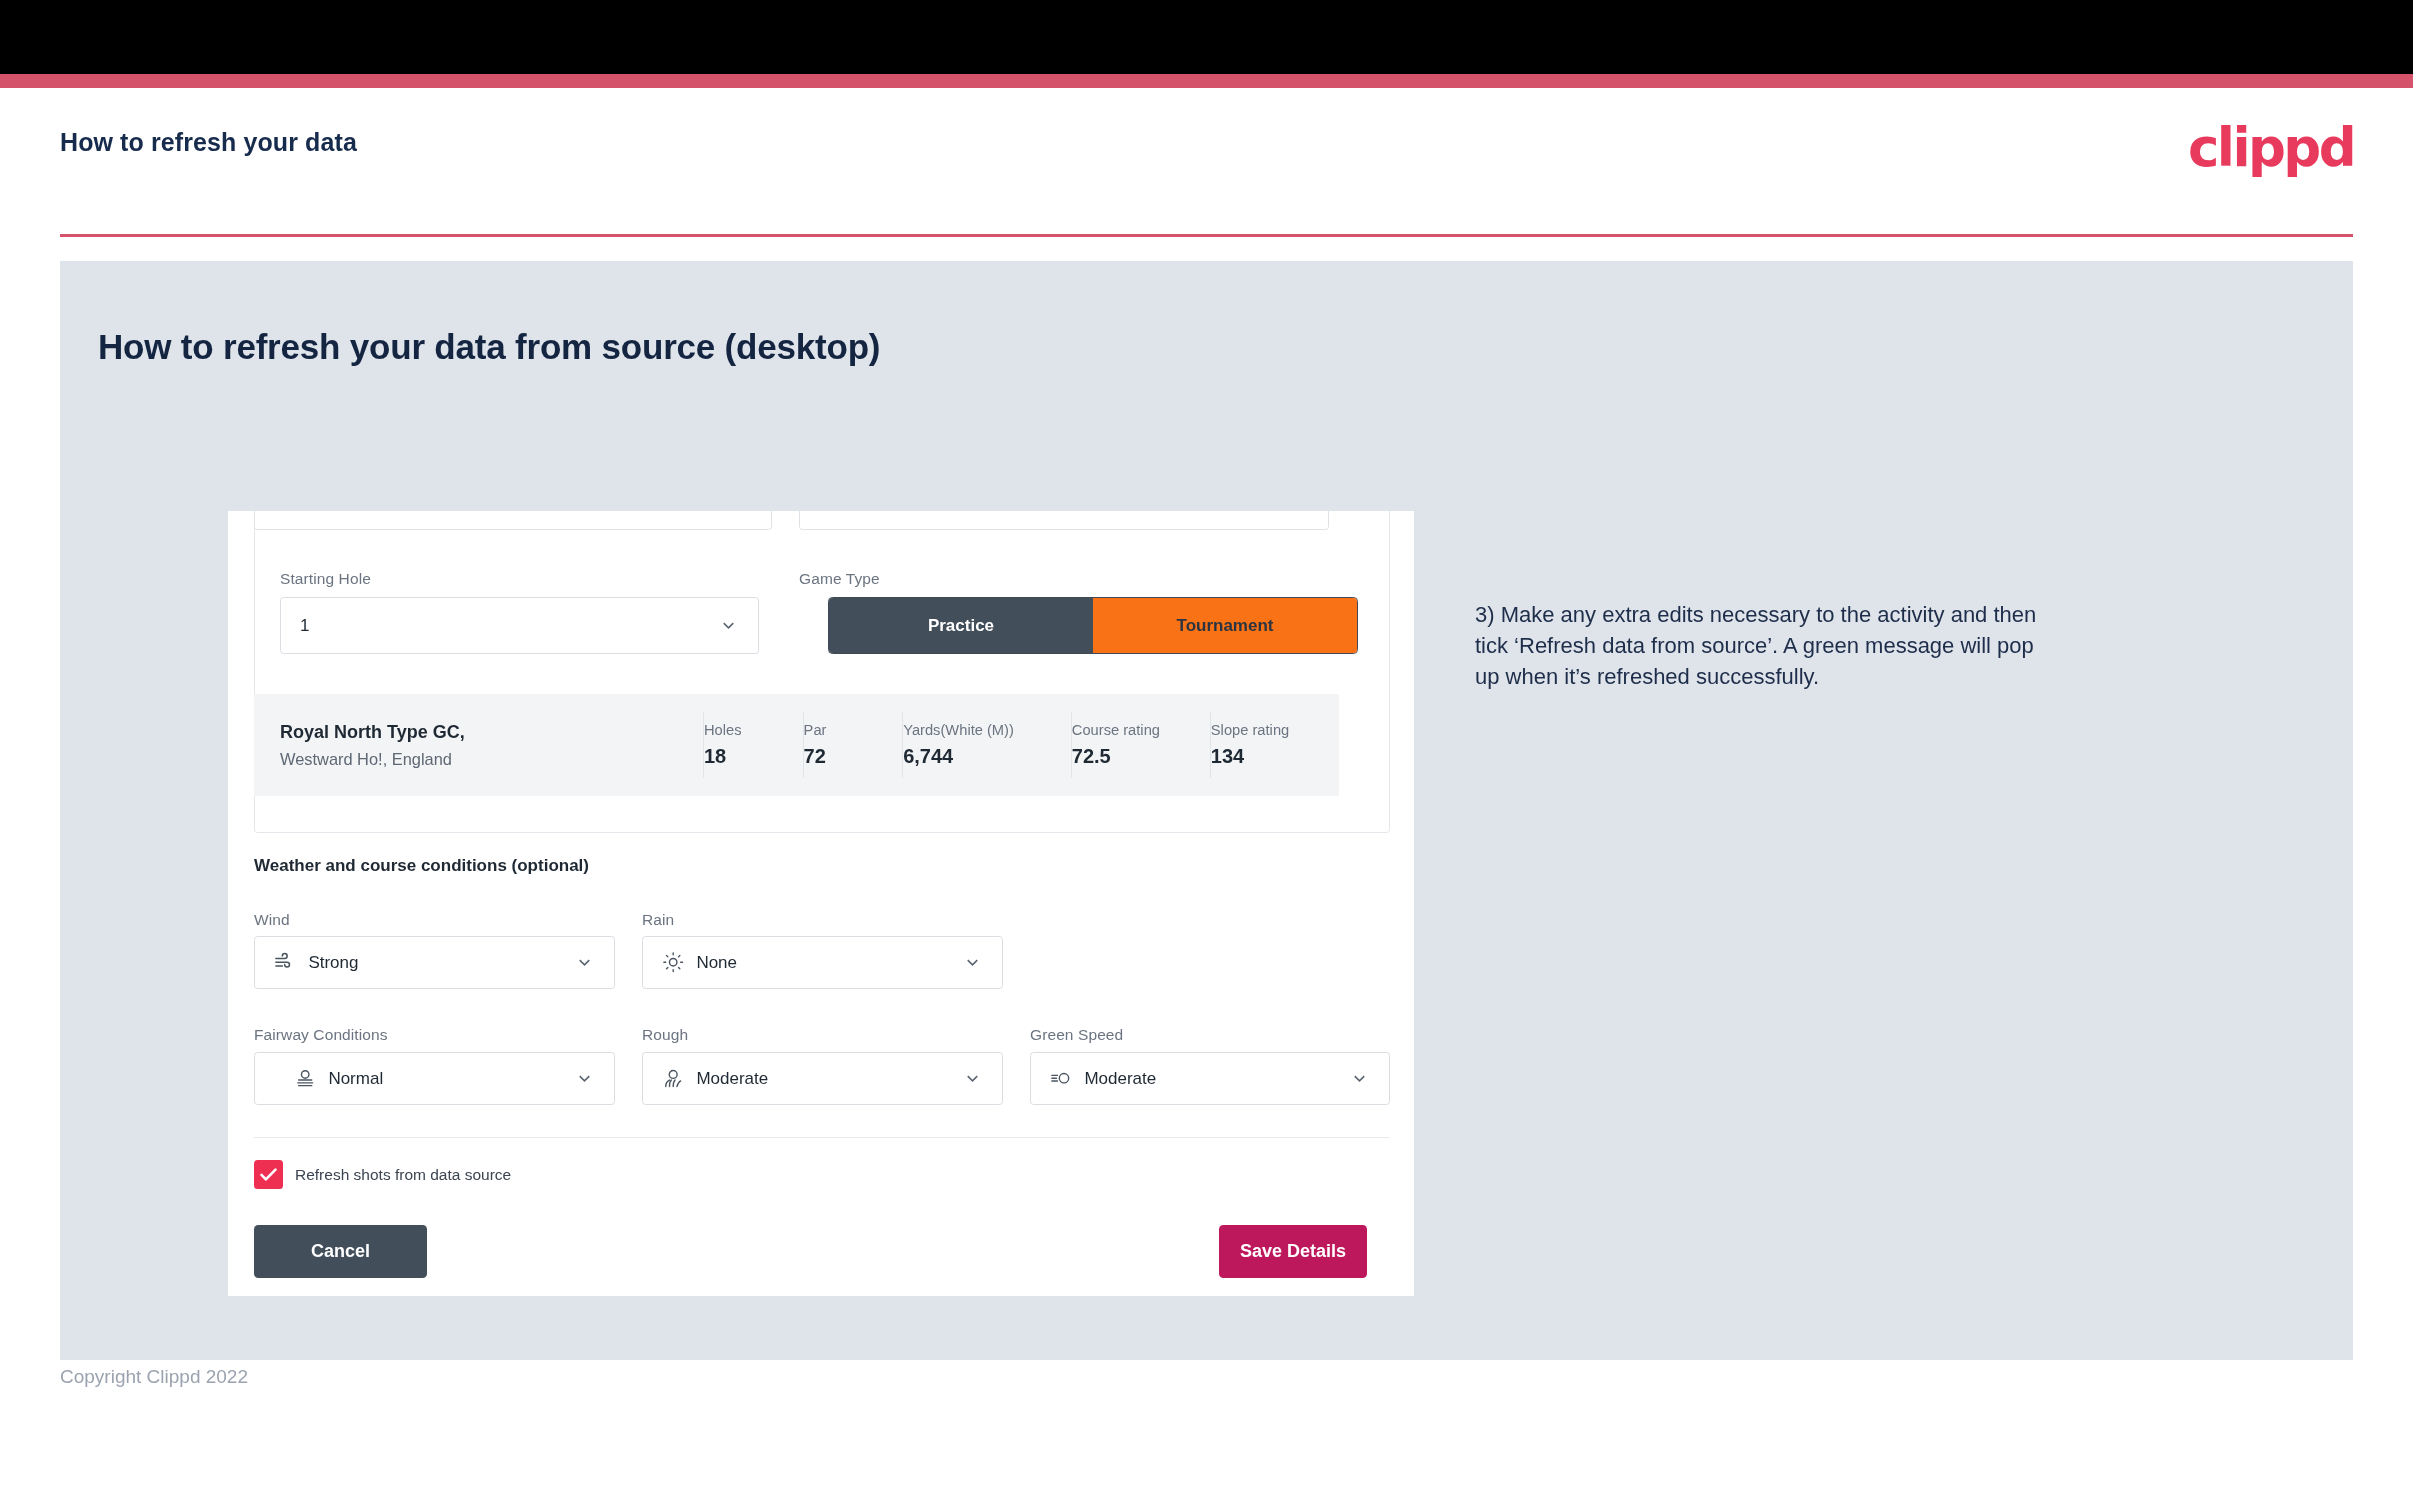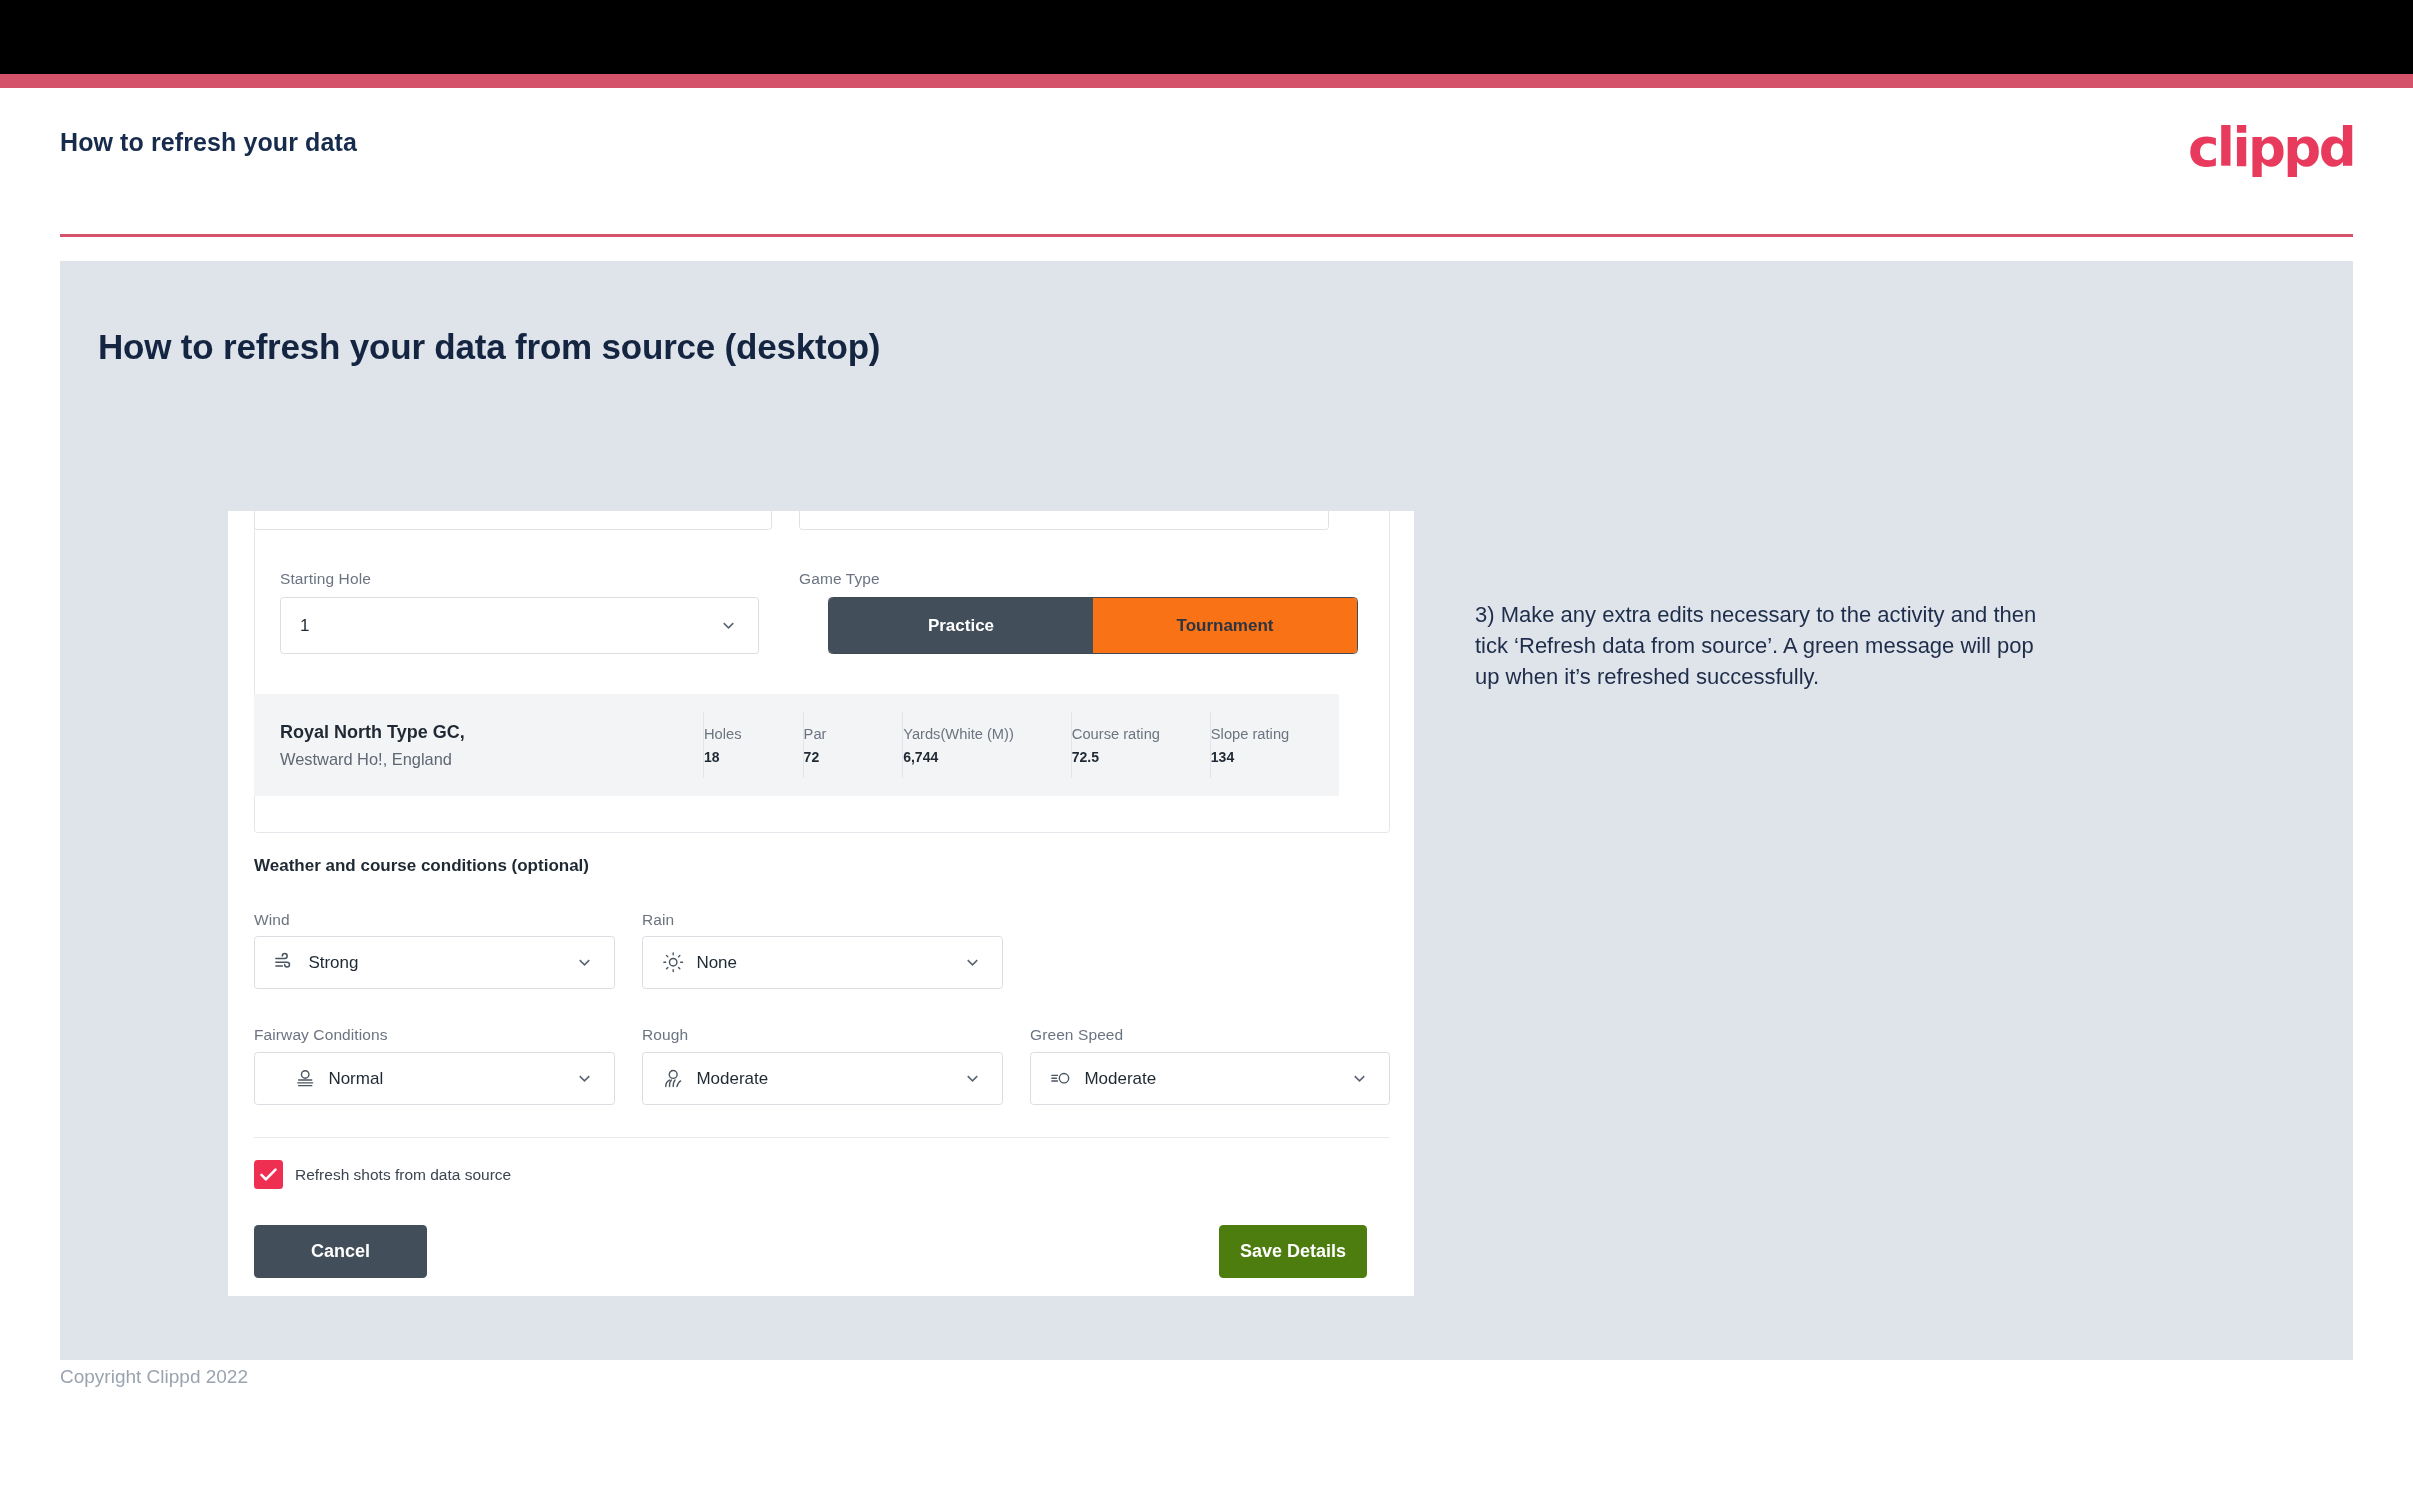--- a/index.html
+++ b/index.html
@@ -152,21 +152,21 @@
     padding-left: 26px; width: 449px;
   }
   .course .name .n1 { font-size: 18px; font-weight: bold; color: #1f2933; }
   .course .name .n2 { font-size: 16.4px; color: #5e6773; margin-top: 7px; }
   .course .stat {
     flex: 1; border-left: 0.9px solid #e1e4e8;
     height: 66px;
     display: flex; flex-direction: column; justify-content: center;
   }
   .course .stat .k { font-size: 14.7px; color: #6b7480; }
-  .course .stat .v { font-size: 14px; font-weight: bold; color: #1f2933; margin-top: 7px; }
+  .course .stat .v { font-size: 20px; font-weight: bold; color: #1f2933; margin-top: 7px; }
 
   
   .sect-h {
     position: absolute; left: 26px; top: 345px;
     font-size: 17px; font-weight: bold; color: #1f2933;
   }
 
   .divider {
     position: absolute; left: 26px; top: 626px;
     width: 1136px; height: 0.9px; background: #e7e9ec;
@@ -184,21 +184,21 @@
   .cblabel { font-size: 15.5px; color: #3b4450; margin-left: 12px; }
 
   
   .btn {
     position: absolute; height: 53px;
     border-radius: 4.3px;
     display: flex; align-items: center; justify-content: center;
     font-size: 18px; font-weight: bold; color: #ffffff;
   }
   .btn-cancel { left: 26px; top: 714px; width: 173px; background: #434e5b; }
-  .btn-save   { left: 991px; top: 714px; width: 148px; background: #4d7c0f; }
+  .btn-save   { left: 991px; top: 714px; width: 148px; background: #be185d; }
 
   
   .note {
     position: absolute; left: 1415px; top: 338px;
     width: 570px;
     font-size: 22px; line-height: 1.42; color: #1d2d4a;
     font-weight: 500;
   }
 
   

